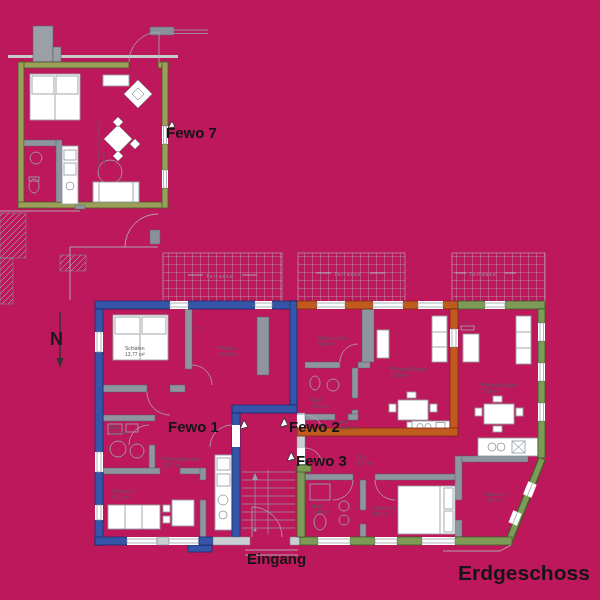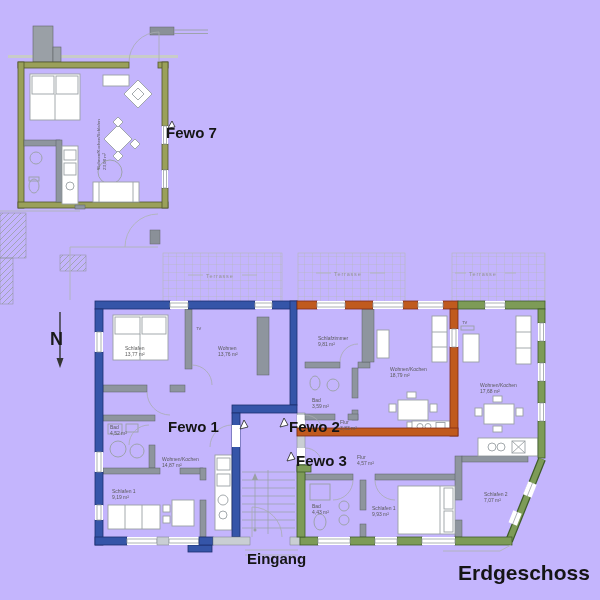--- a/index.html
+++ b/index.html
@@ -1,16 +1,16 @@
 <!DOCTYPE html>
 <html><head>
 <meta charset="utf-8">
 <style>
   html,body{margin:0;padding:0;background:#fff;}
-  .stage{width:600px;height:600px;position:relative;background:#c4b5fd;overflow:hidden;}
+  .stage{width:600px;height:600px;position:relative;background:#be185d;overflow:hidden;}
   svg{display:block;}
   .w-blue{fill:#3555a8;stroke:#1c2f6e;stroke-width:.8;}
   .w-org{fill:#c05a1e;stroke:#7e2c18;stroke-width:.8;}
   .w-grn{fill:#7d9b57;stroke:#3f5c2a;stroke-width:.8;}
   .w-olv{fill:#9aa05a;stroke:#52562c;stroke-width:.8;}
   .w-gray{fill:#8e959e;stroke:#5a6066;stroke-width:.5;}
   .w-lgray{fill:#c9ced3;stroke:#7a8088;stroke-width:.5;}
   .thin{stroke:#9aa0a4;fill:none;stroke-width:.9;}
   .ghost{stroke:#b0b4b8;fill:none;stroke-width:.9;}
   .furn{stroke:#9aa0a4;fill:#fff;stroke-width:.9;}

